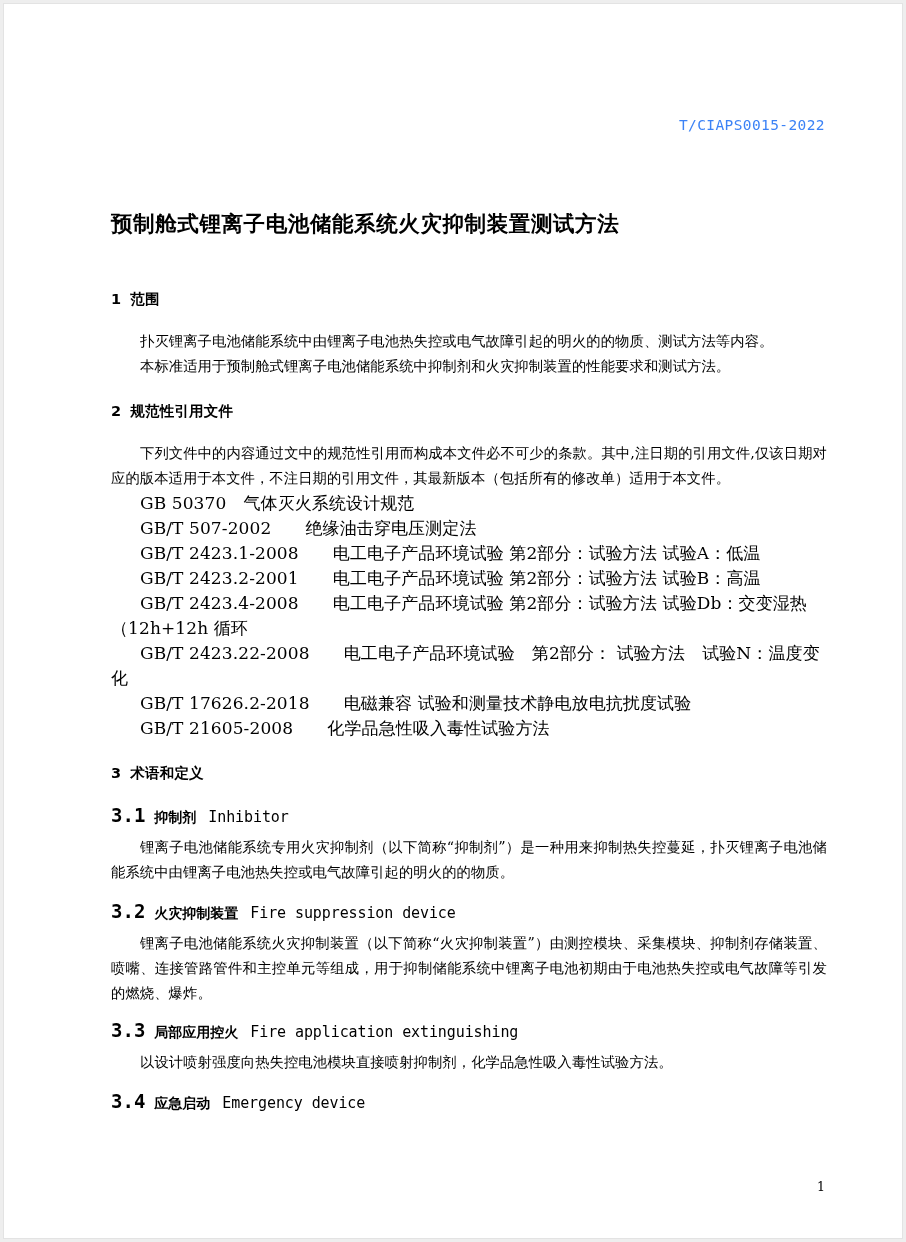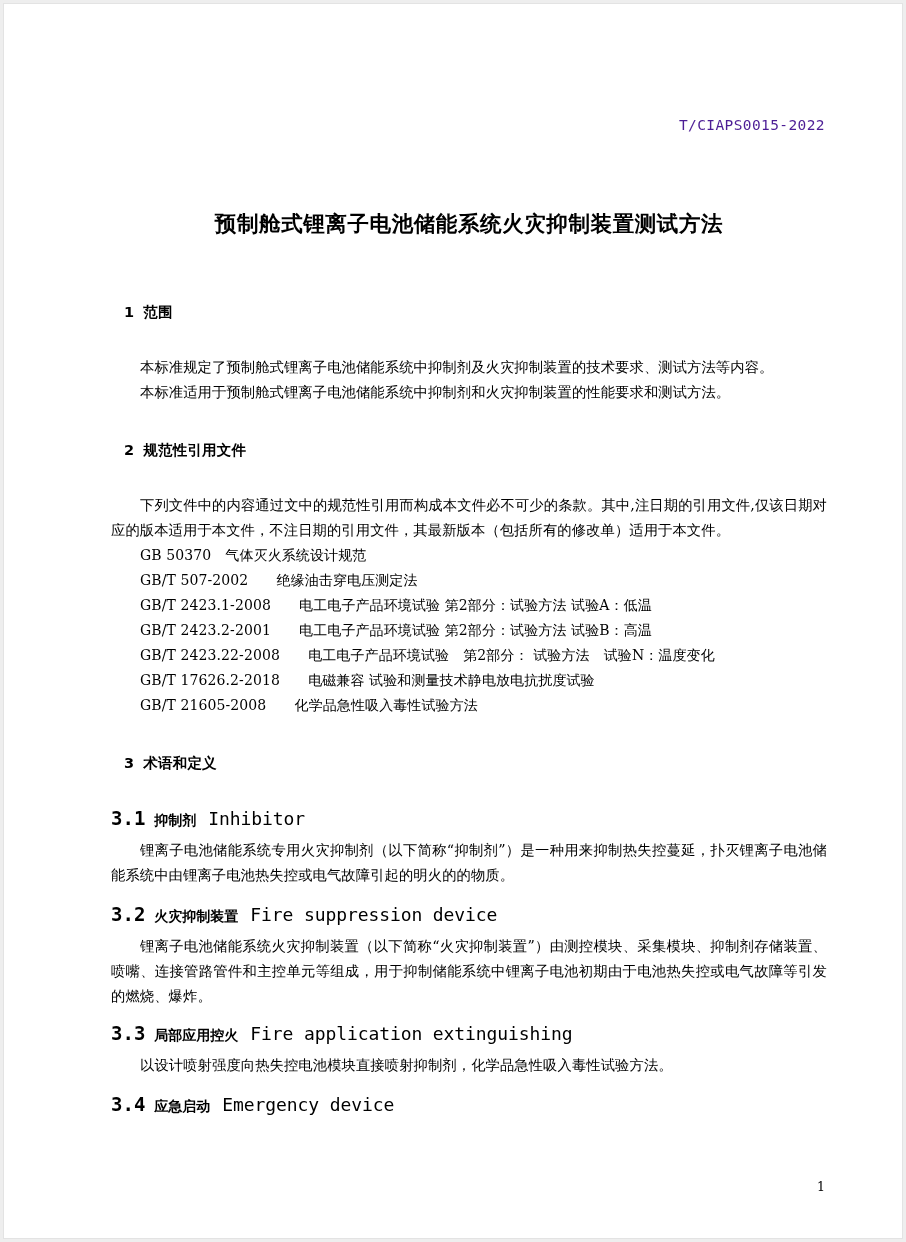--- a/index.html
+++ b/index.html
@@ -28,45 +28,44 @@
     width: 716px;
   }
   
   .doc-header {
     position: absolute;
     top: 113px;
     right: 77px;
     font-family: "DejaVu Sans Mono", "Liberation Mono", monospace;
     font-size: 14.5px;
     letter-spacing: 0.4px;
-    color: #4c1d95;
+    color: #3b82f6;
     white-space: nowrap;
   }
   
   .doc-title {
     position: absolute;
     top: 205px;
     left: 0;
     width: 716px;
-    text-align: center;
     font-family: "DejaVu Sans", "Liberation Sans", sans-serif;
     font-weight: bold;
     font-size: 21.5px;
     letter-spacing: 0.6px;
     color: #000;
   }
   
   .flow {
     position: absolute;
     top: 283px;
     left: 0;
     width: 716px;
   }
   h2.sec {
-    margin: 13px;
+    margin: 0;
     font-family: "DejaVu Sans", "Liberation Sans", sans-serif;
     font-weight: bold;
     font-size: 14.5px;
     color: #000;
     line-height: 24px;
     letter-spacing: 0.2px;
   }
   h2.sec .num {
     margin-right: 9px;
   }
@@ -80,21 +79,21 @@
   }
   h3.subsec .num {
     font-family: "DejaVu Sans Mono", "Liberation Mono", monospace;
     font-weight: bold;
     margin-right: 9px;
     font-size: 19px;
   }
   h3.subsec .en {
     font-family: "DejaVu Sans Mono", "Liberation Mono", monospace;
     font-weight: normal;
-    font-size: 18px;
+    font-size: 15px;
     margin-left: 12px;
     letter-spacing: -0.1px;
   }
   p.para {
     margin: 0;
     font-family: "DejaVu Serif", "Liberation Serif", serif;
     font-size: 14.3px;
     line-height: 25px;
     color: #000;
     text-align: justify;
@@ -102,21 +101,21 @@
     letter-spacing: 0.1px;
   }
 
   ul.reflist {
     list-style: none;
     margin: 0;
     padding: 0;
   }
   ul.reflist li {
     font-family: "DejaVu Serif", "Liberation Serif", serif;
-    font-size: 14px;
+    font-size: 17px;
     line-height: 25px;
     color: #000;
     text-indent: 29px;
     letter-spacing: 0.1px;
   }
   .sp-6  { height: 6px; }
   .sp-12 { height: 12px; }
   .sp-14 { height: 14px; }
   .sp-18 { height: 18px; }
   .sp-20 { height: 20px; }
@@ -141,36 +140,37 @@
   <div class="content">
 
     <div class="doc-title">预制舱式锂离子电池储能系统火灾抑制装置测试方法</div>
 
     <div class="flow">
 
       <h2 class="sec">
         <span class="num">1</span><span>范围</span>
       </h2>
       <div class="sp-18"></div>
-      <p class="para">本标准规定了预制舱式锂离子电池储能系统中抑制剂及火灾抑制装置的技术要求、测试方法等内容。</p>
+      <p class="para">扑灭锂离子电池储能系统中由锂离子电池热失控或电气故障引起的明火的的物质、测试方法等内容。</p>
       <p class="para">本标准适用于预制舱式锂离子电池储能系统中抑制剂和火灾抑制装置的性能要求和测试方法。</p>
 
       <div class="sp-20"></div>
 
       <h2 class="sec">
         <span class="num">2</span><span>规范性引用文件</span>
       </h2>
       <div class="sp-18"></div>
       <p class="para">下列文件中的内容通过文中的规范性引用而构成本文件必不可少的条款。其中,注日期的引用文件,仅该日期对应的版本适用于本文件，不注日期的引用文件，其最新版本（包括所有的修改单）适用于本文件。</p>
 
       <ul class="reflist">
         <li>GB 50370　气体灭火系统设计规范</li>
         <li>GB/T 507-2002　　绝缘油击穿电压测定法</li>
         <li>GB/T 2423.1-2008　　电工电子产品环境试验 第2部分：试验方法 试验A：低温</li>
         <li>GB/T 2423.2-2001　　电工电子产品环境试验 第2部分：试验方法 试验B：高温</li>
+        <li>GB/T 2423.4-2008　　电工电子产品环境试验 第2部分：试验方法 试验Db：交变湿热（12h+12h 循环</li>
         <li>GB/T 2423.22-2008　　电工电子产品环境试验　第2部分： 试验方法　试验N：温度变化</li>
         <li>GB/T 17626.2-2018　　电磁兼容 试验和测量技术静电放电抗扰度试验</li>
         <li>GB/T 21605-2008　　化学品急性吸入毒性试验方法</li>
       </ul>
 
       <div class="sp-20"></div>
 
       <h2 class="sec">
         <span class="num">3</span><span>术语和定义</span>
       </h2>

